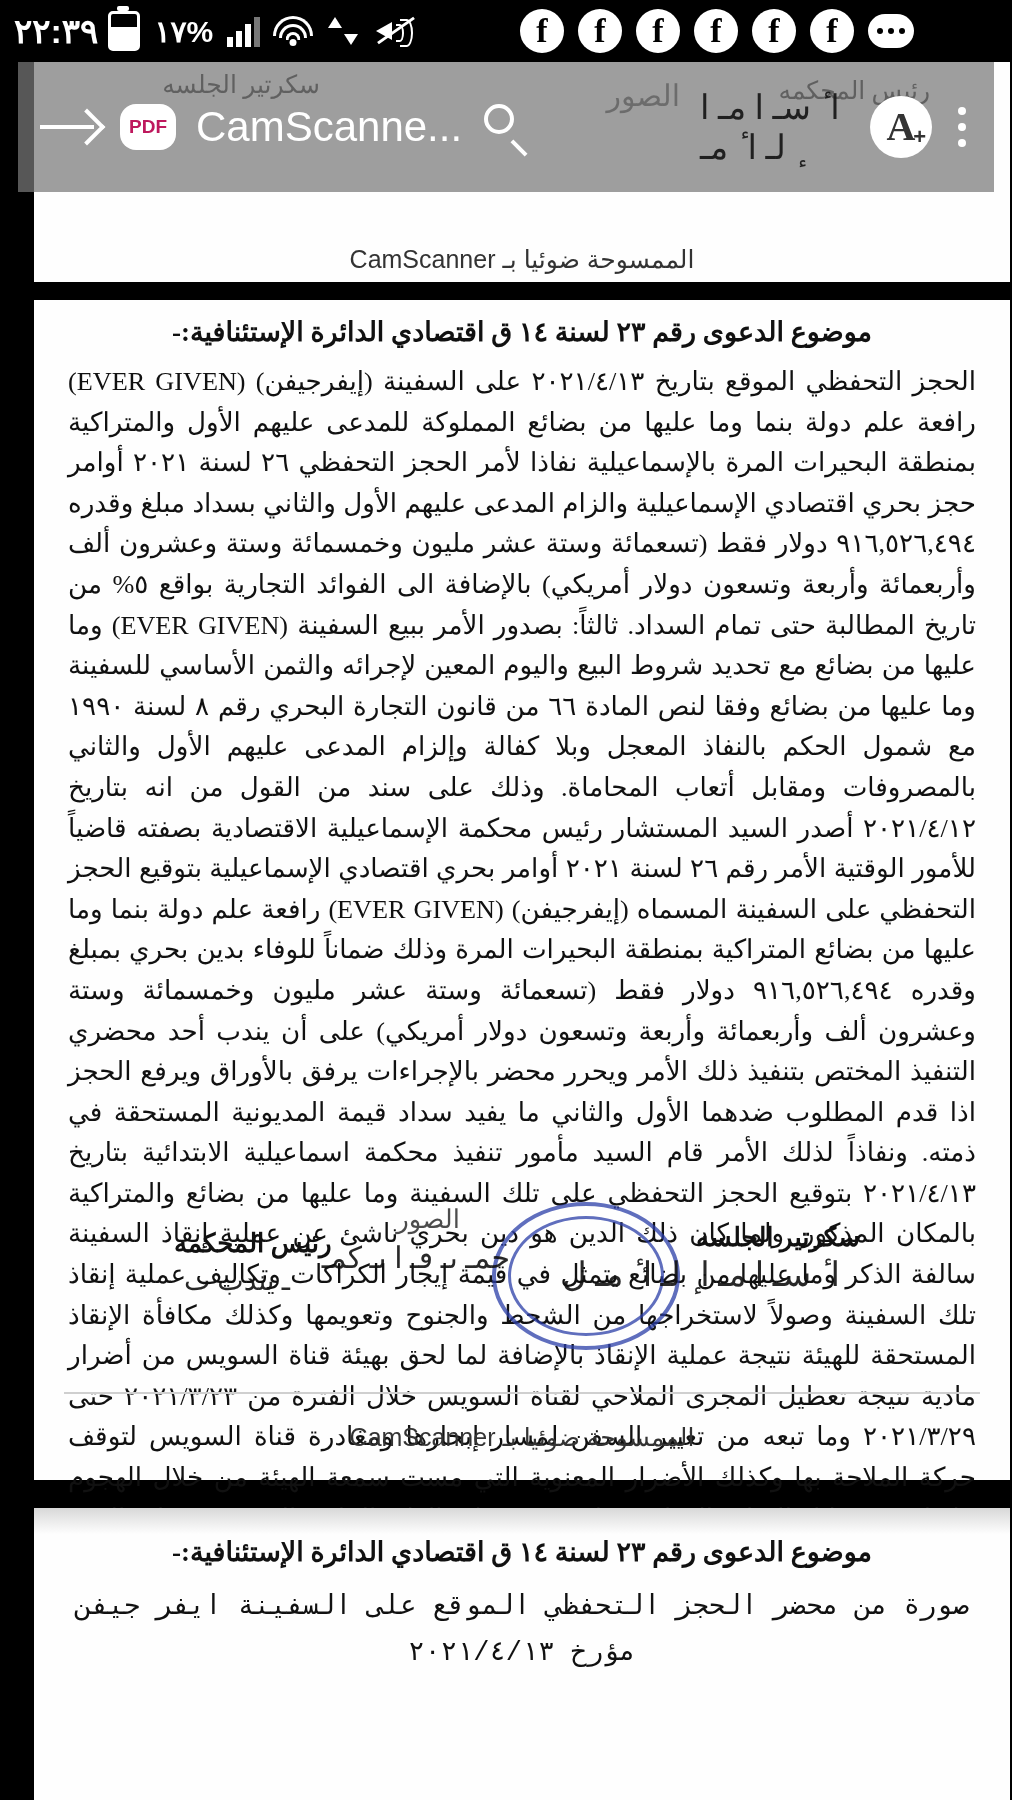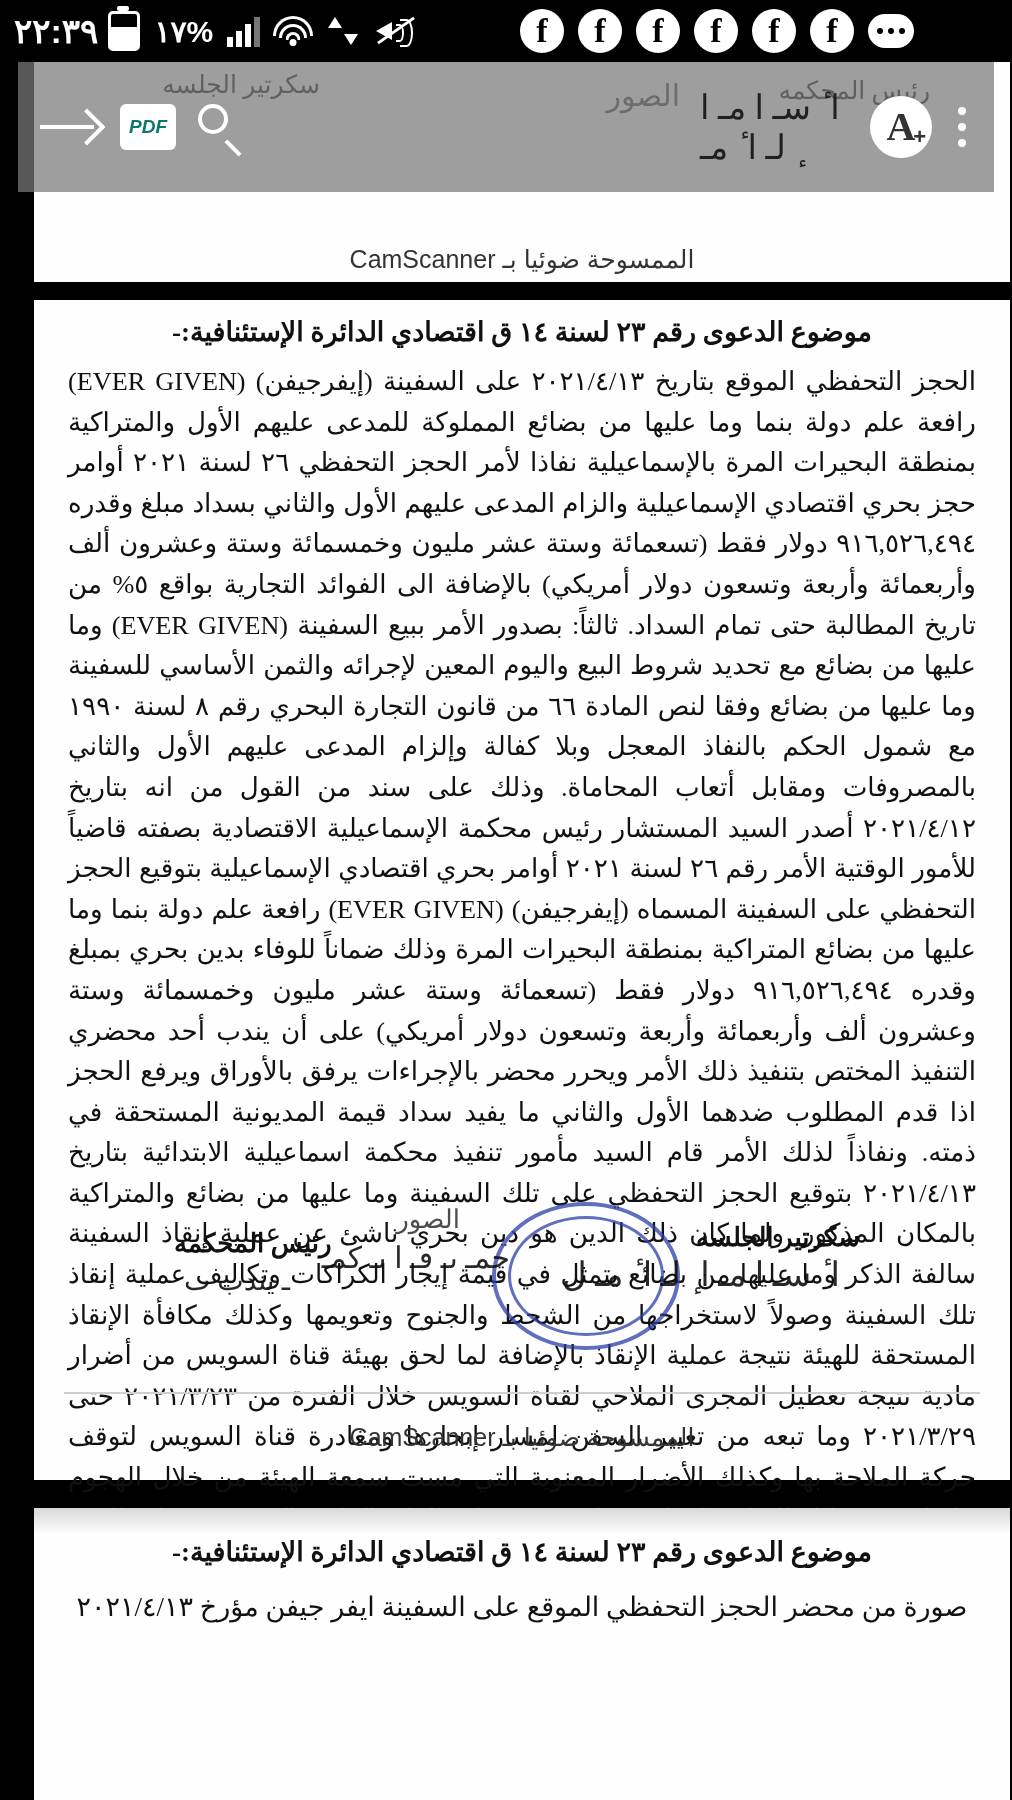--- a/index.html
+++ b/index.html
@@ -60,23 +60,23 @@
   
   .toolbar{
     position:absolute;left:18px;top:62px;width:976px;height:130px;
     background:rgba(120,120,120,0.72);
     display:flex;align-items:center;padding:0 22px;box-sizing:border-box;gap:20px;
   }
   .arrow-back{width:60px;height:40px;position:relative;flex:none;}
   .arrow-back .ln{position:absolute;top:18px;left:0;width:54px;height:4px;background:#fff;}
   .arrow-back .hd{position:absolute;top:7px;right:0;width:22px;height:22px;border-top:4px solid #fff;border-right:4px solid #fff;transform:rotate(45deg);}
   .pdfbadge{
-    width:56px;height:46px;background:#fff;border-radius:6px;color:#0f766e;
-    display:flex;align-items:center;justify-content:center;
-    font-size:19px;font-weight:700;flex:none;font-style:italic;
+    width:56px;height:46px;background:#fff;border-radius:16px;color:#be185d;
+    display:flex;align-items:center;justify-content:center;
+    font-size:19px;font-weight:700;flex:none;
   }
   .doctitle{font-size:42px;font-weight:400;color:#fff;white-space:nowrap;}
   .search-icon{width:50px;height:50px;position:relative;flex:none;}
   .search-icon .c{position:absolute;left:2px;top:2px;width:30px;height:30px;border:4px solid #fff;border-radius:50%;box-sizing:border-box;}
   .search-icon .h{position:absolute;right:3px;bottom:2px;width:20px;height:4px;background:#fff;transform:rotate(45deg);}
   .signature-img{
     flex:none;width:150px;height:70px;position:relative;opacity:.95;
     font-family:"Liberation Serif",serif;font-size:34px;color:#1a1a1a;
     display:flex;align-items:center;justify-content:center;
   }
@@ -142,21 +142,21 @@
   }
   .cs-footer2{
     position:absolute;left:0;bottom:28px;width:100%;text-align:center;
     font-size:25px;color:#333;direction:rtl;font-family:"Liberation Sans",sans-serif;
   }
   .hr-thin{position:absolute;left:30px;right:30px;bottom:86px;height:2px;background:#cfcfcf;}
 
   .page3{top:1508px;width:976px;height:292px;}
   .p3-inner{position:relative;width:100%;height:100%;padding:26px 30px 0 30px;box-sizing:border-box;}
   .p3-line2{
-    direction:rtl;text-align:center;font-family:Liberation Serif, serif;
+    direction:rtl;text-align:center;font-family:Liberation Mono, monospace;
     font-size:27px;line-height:46px;color:#111;margin-top:16px;
   }
   .torn{
     position:absolute;left:0;top:0;width:100%;height:26px;
     background:linear-gradient(180deg,#d8d8d8 0%, #fefefe 100%);
   }
 </style>
 </head>
 <body>
 
@@ -214,20 +214,21 @@
     </div>
     <div class="cs-footer">الممسوحة ضوئيا بـ CamScanner</div>
   </div>
 
   <div class="toolbar">
     <div class="arrow-back">
         <div class="ln"></div>
         <div class="hd"></div>
       </div>
     <div class="pdfbadge">PDF</div>
+    <div class="doctitle">CamScanne...</div>
     <div class="search-icon">
         <div class="c"></div>
         <div class="h"></div>
       </div>
     <div class="spacer"></div>
     <div class="signature-img">ا ٔ سـ ا مـ ا ٕ لـ ا ٔ مـ</div>
     <div class="acrobat">
       <span class="a">A</span>
       <span class="plus">+</span>
     </div>

